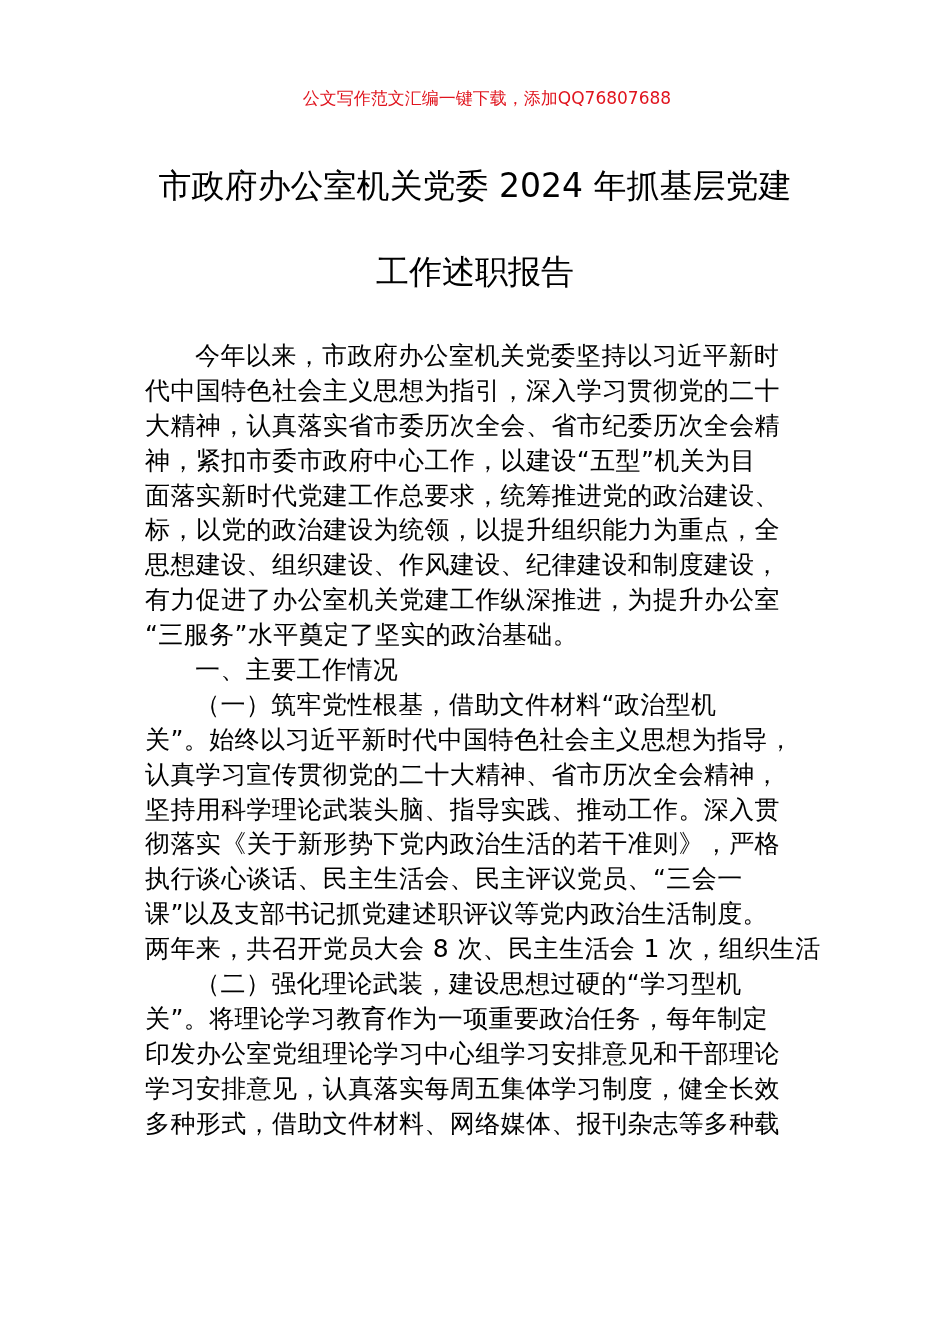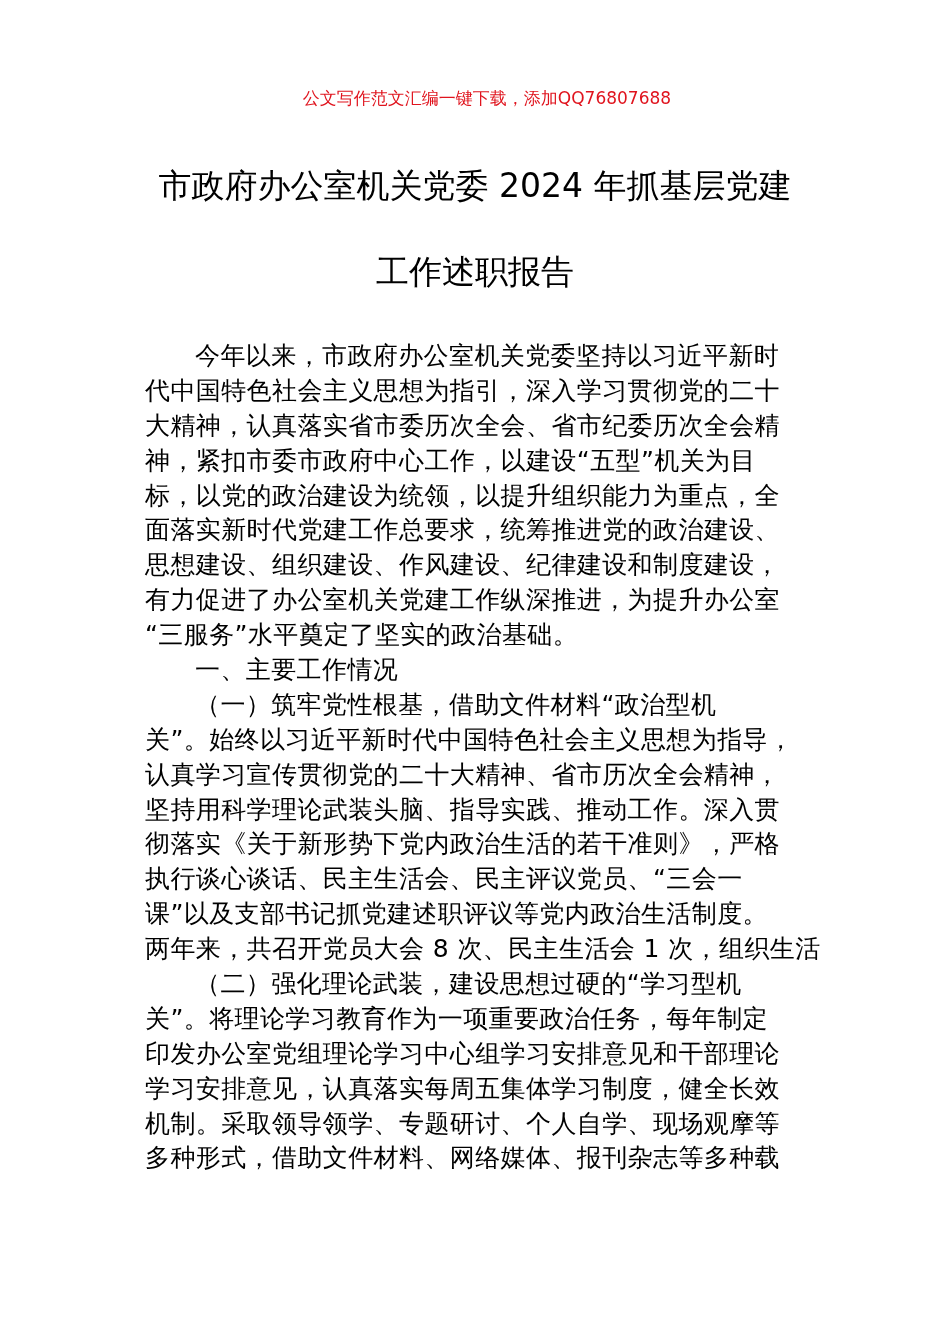--- a/index.html
+++ b/index.html
@@ -59,33 +59,32 @@
 <div class="header-note">公文写作范文汇编一键下载，添加QQ76807688</div>
 
 <div class="title l1">市政府办公室机关党委 2024 年抓基层党建</div>
 <div class="title l2">工作述职报告</div>
 
 <div class="body-text">
   <div class="line indent">今年以来，市政府办公室机关党委坚持以习近平新时</div>
   <div class="line">代中国特色社会主义思想为指引，深入学习贯彻党的二十</div>
   <div class="line">大精神，认真落实省市委历次全会、省市纪委历次全会精</div>
   <div class="line">神，紧扣市委市政府中心工作，以建设“五型”机关为目</div>
+  <div class="line">面落实新时代党建工作总要求，统筹推进党的政治建设、</div>
   <div class="line">标，以党的政治建设为统领，以提升组织能力为重点，全</div>
-  <div class="line">面落实新时代党建工作总要求，统筹推进党的政治建设、</div>
   <div class="line">思想建设、组织建设、作风建设、纪律建设和制度建设，</div>
   <div class="line">有力促进了办公室机关党建工作纵深推进，为提升办公室</div>
   <div class="line">“三服务”水平奠定了坚实的政治基础。</div>
   <div class="line indent">一、主要工作情况</div>
   <div class="line indent">（一）筑牢党性根基，借助文件材料“政治型机</div>
   <div class="line">关”。始终以习近平新时代中国特色社会主义思想为指导，</div>
   <div class="line">认真学习宣传贯彻党的二十大精神、省市历次全会精神，</div>
   <div class="line">坚持用科学理论武装头脑、指导实践、推动工作。深入贯</div>
   <div class="line">彻落实《关于新形势下党内政治生活的若干准则》，严格</div>
   <div class="line">执行谈心谈话、民主生活会、民主评议党员、“三会一</div>
   <div class="line">课”以及支部书记抓党建述职评议等党内政治生活制度。</div>
   <div class="line">两年来，共召开党员大会 8 次、民主生活会 1 次，组织生活</div>
   <div class="line indent">（二）强化理论武装，建设思想过硬的“学习型机</div>
   <div class="line">关”。将理论学习教育作为一项重要政治任务，每年制定</div>
   <div class="line">印发办公室党组理论学习中心组学习安排意见和干部理论</div>
   <div class="line">学习安排意见，认真落实每周五集体学习制度，健全长效</div>
-  <div class="line">机制。采取领导领学、专题研讨、个人自学、现场观摩等</div>
   <div class="line">多种形式，借助文件材料、网络媒体、报刊杂志等多种载</div>
 </div>
 
 </body></html>

